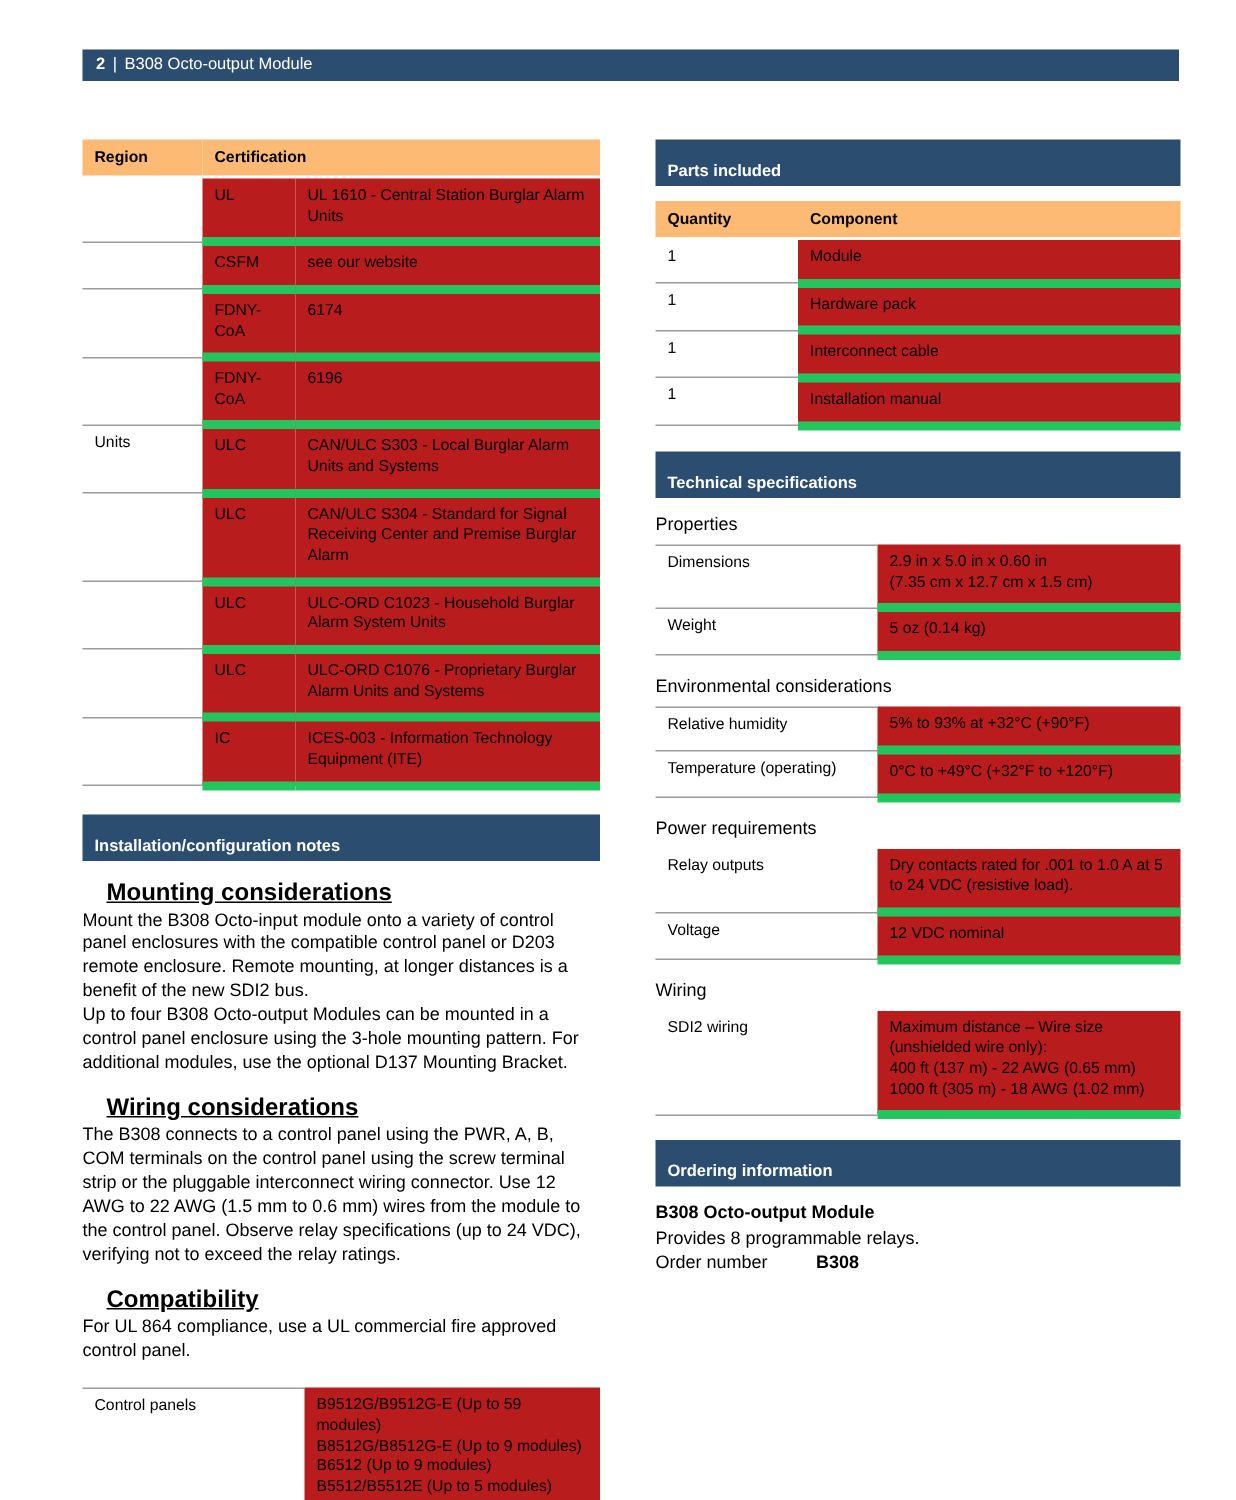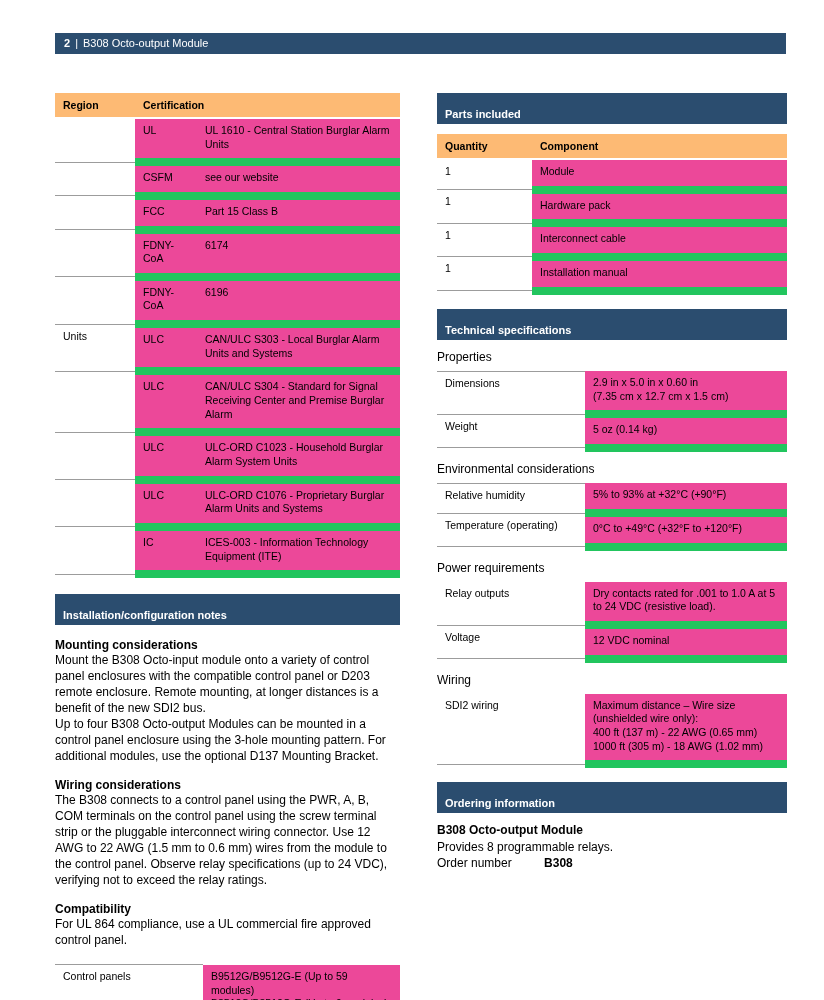--- a/index.html
+++ b/index.html
@@ -15,37 +15,37 @@
   .col-left  { width:345px; flex:0 0 345px; }
   .col-right { width:350px; flex:0 0 350px; }
 
   .section-bar { background:#2b4d6f; color:#fff; font-weight:bold; font-size:11px; padding:15px 8px 4px; margin:0; }
 
   table { border-collapse:collapse; width:100%; }
   .data-table { font-size:10.5px; }
   .data-table th { background:#fdba74; text-align:left; font-weight:bold; font-size:10.5px; padding:6px 8px; border-bottom:2px solid #fff; vertical-align:top; }
   .data-table td { vertical-align:top; padding:5px 8px 7px; line-height:1.3; }
   td.plain { background:#fff; border-bottom:1px solid #9c9c9c; }
-  td.shade { background:#ec4899; border-bottom:8px solid #22c55e; white-space:pre-line; }
+  td.shade { background:#b91c1c; border-bottom:6px solid #22c55e; white-space:pre-line; }
   .first-top td.plain { border-top:1px solid #9c9c9c; }
 
   
   .cert-table col.c-region { width:80px; }
   .cert-table col.c-agency { width:62px; }
 
   
   .parts-table col.c-qty { width:95px; }
 
   
   .spec-table { margin-bottom:4px; font-size:10.5px; }
   .spec-table col.c-label { width:148px; }
   .spec-group-title { font-size:12px; font-weight:normal; margin:10px 0 7px; }
 
   .notes { margin-top:10px; }
-  .notes h4 { font-size:12px; margin:13px 0 1px; }
+  .notes h4 { font-size:16px; margin:13px 16px 1px;text-decoration:underline; }
   .notes p  { font-size:12px; margin:0; line-height:1.33; white-space:pre-line; }
 
   .panels-table { margin-top:16px; font-size:10.5px; }
   .panels-table col.c-label { width:148px; }
   .panels-table td.plain { border-top:1px solid #9c9c9c; }
 
   .ordering { margin-top:10px; font-size:12px; line-height:1.33; }
   .ordering .product { font-weight:bold; margin-bottom:1px; }
   .ordering .order-number { font-weight:bold;padding-left:29px; }
 
@@ -83,25 +83,20 @@
         <tbody>
           <tr>
             <td class="plain"></td>
             <td class="shade">UL</td>
             <td class="shade">UL 1610 - Central Station Burglar Alarm Units</td>
           </tr>
           <tr>
             <td class="plain"></td>
             <td class="shade">CSFM</td>
             <td class="shade">see our website</td>
-          </tr>
-          <tr>
-            <td class="plain"></td>
-            <td class="shade">FCC</td>
-            <td class="shade">Part 15 Class B</td>
           </tr>
           <tr>
             <td class="plain"></td>
             <td class="shade">FDNY-CoA</td>
             <td class="shade">6174</td>
           </tr>
           <tr>
             <td class="plain"></td>
             <td class="shade">FDNY-CoA</td>
             <td class="shade">6196</td>

